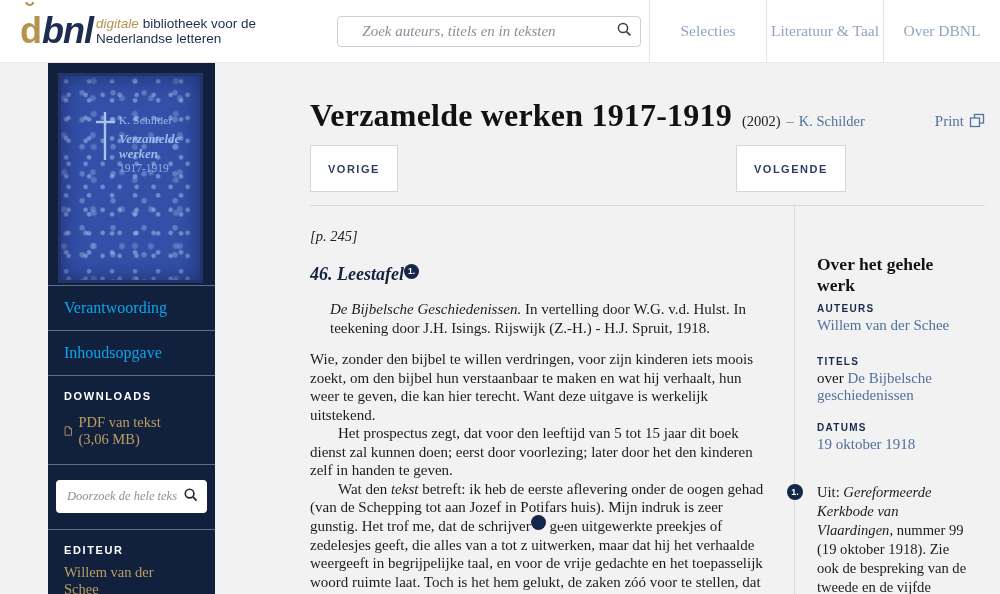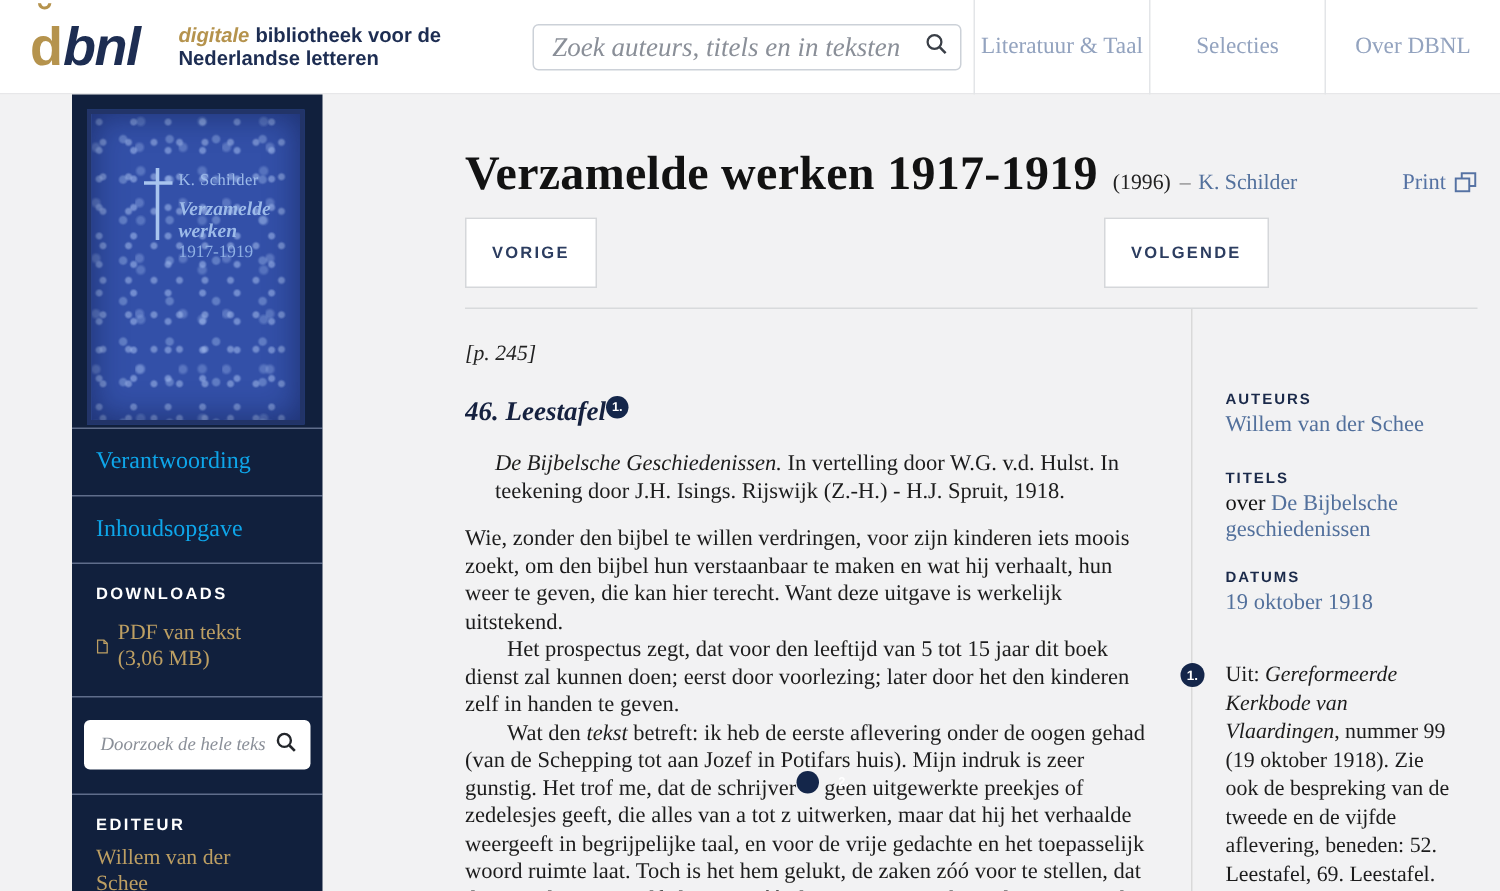--- a/index.html
+++ b/index.html
@@ -5,24 +5,24 @@
   * { margin:0; padding:0; box-sizing:border-box; }
   html,body { width:1000px; height:594px; overflow:hidden; }
   body { font-family:"Liberation Serif", serif; background:#f2f2f3; color:#1c1c1c; }
 
   
   .header { height:63px; background:#ffffff; display:flex; align-items:center; border-bottom:1px solid #e7e7e9; }
   .logo-wrap { display:flex; align-items:center; margin-left:20px; cursor:pointer; }
   .logo-d { position:relative; font-family:"Liberation Sans",sans-serif; font-weight:bold; font-size:36px; color:#b5934d; line-height:1; }
   .logo-breve { position:absolute; top:-14px; left:6px; font-size:26px; color:#b5934d; }
   .logo-bnl { font-family:"Liberation Sans",sans-serif; font-weight:bold; font-style:italic; font-size:36px; color:#1d2d52; line-height:1; letter-spacing:-1px; }
-  .tagline { margin-left:26px; font-family:"Liberation Sans",sans-serif; font-size:13.5px; font-weight:bold; color:#1d2d52; }
+  .tagline { margin-left:3px; font-family:"Liberation Sans",sans-serif; font-size:13.5px; font-weight:normal; color:#1d2d52; }
   .tagline .digitale { color:#b5934d; font-style:italic; margin-right:4px; }
   .hdr-search { position:relative; margin-left:20px; width:373px; }
-  .hdr-search input { width:100%; height:31px; border:1px solid #ccd1d8; border-radius:4px; padding:0 34px 0 12px; font-family:"Liberation Serif",serif; font-style:italic; font-size:18px; color:#8b5cf6; background:#fff; outline:none; }
+  .hdr-search input { width:100%; height:31px; border:1px solid #ccd1d8; border-radius:4px; padding:0 34px 0 24px; font-family:"Liberation Serif",serif; font-style:italic; font-size:15px; color:#8b5cf6; background:#fff; outline:none; }
   .hdr-search input::placeholder { color:#8a8f98; }
   .search-btn { position:absolute; right:4px; top:3px; width:26px; height:25px; border:none; background:transparent; cursor:pointer; }
   .hdr-nav { display:flex; height:63px; margin-left:8px; }
   .hdr-nav .nav-item { width:117px; display:flex; align-items:center; justify-content:center; border-left:1px solid #e3e5e8; font-size:15.5px; color:#93a3bf; cursor:pointer; }
 
   
   .layout { display:flex; height:531px;margin-left:48px; }
 
   
   .sidebar { width:167px; background:#11203d; flex-shrink:0; display:flex; flex-direction:column; }
@@ -101,22 +101,22 @@
   <div class="hdr-search">
     <input type="text" placeholder="Zoek auteurs, titels en in teksten" style="">
     <button class="search-btn">
       <svg width="17" height="17" viewBox="0 0 17 17">
           <circle cx="7" cy="7" r="4.6" fill="none" stroke="#3a3f47" stroke-width="1.5"></circle>
           <line x1="10.6" y1="10.6" x2="14.4" y2="14.4" stroke="#3a3f47" stroke-width="1.7"></line>
         </svg>
     </button>
   </div>
   <nav class="hdr-nav">
+    <div class="nav-item">Selecties</div>
     <div class="nav-item">Literatuur &amp; Taal</div>
-    <div class="nav-item">Selecties</div>
     <div class="nav-item">Over DBNL</div>
   </nav>
 </div>
 
 <div class="layout">
 
   <aside class="sidebar">
     <div class="cover-wrap">
       <div class="cover">
         <svg class="cover-cross" width="22" height="52" viewBox="0 0 22 52">
@@ -159,21 +159,21 @@
       <div class="sb-editor-name">Willem van der Schee</div>
     </div>
 
     <div class="sb-bottom"></div>
   </aside>
 
   <div class="content">
 
     <div class="title-row">
       <h1 class="page-title">Verzamelde werken 1917-1919</h1>
-      <span class="title-year">(1996)</span>
+      <span class="title-year">(2002)</span>
       <span class="title-sep">–</span>
       <span class="title-author">K. Schilder</span>
       <span class="print-link">
         <span>Print</span>
         <svg width="16" height="15" viewBox="0 0 16 15">
             <rect x="5.5" y="1.5" width="9" height="8.5" fill="none" stroke="#5572a3" stroke-width="1.3"></rect>
             <rect x="1.5" y="5" width="9" height="8.5" fill="#f2f2f3" stroke="#5572a3" stroke-width="1.3"></rect>
           </svg>
       </span>
     </div>
@@ -193,20 +193,21 @@
         <p class="reference"><span class="it">De Bijbelsche Geschiedenissen.</span><span> In vertelling door W.G. v.d. Hulst. In teekening door J.H. Isings. Rijswijk (Z.-H.) - H.J. Spruit, 1918.</span></p>
         <div class="bodytext">
           <p>Wie, zonder den bijbel te willen verdringen, voor zijn kinderen iets moois zoekt, om den bijbel hun verstaanbaar te maken en wat hij verhaalt, hun weer te geven, die kan hier terecht. Want deze uitgave is werkelijk uitstekend.</p>
           <p class="indent">Het prospectus zegt, dat voor den leeftijd van 5 tot 15 jaar dit boek dienst zal kunnen doen; eerst door voorlezing; later door het den kinderen zelf in handen te geven.</p>
           <p class="indent"><span>Wat den </span><span class="it">tekst</span><span> betreft: ik heb de eerste aflevering onder de oogen gehad (van de Schepping tot aan Jozef in Potifars huis). Mijn indruk is zeer gunstig. Het trof me, dat de schrijver</span><sup class="fn-badge">2.</sup><span> geen uitgewerkte preekjes of zedelesjes geeft, die alles van a tot z uitwerken, maar dat hij het verhaalde weergeeft in begrijpelijke taal, en voor de vrije gedachte en het toepasselijk woord ruimte laat. Toch is het hem gelukt, de zaken zóó voor te stellen, dat de jonge lezer vanzelf al weet, wáár de toepassing op het gelezene te zoeken is. Dat vind ik te prijzen. Een bijbel voor jongelieden mag den </span></p>
         </div>
       </div>
 
       <div class="right-col">
         <div class="aside-block">
+          <h3 class="aside-heading">Over het gehele werk</h3>
           <div class="aside-label">AUTEURS</div>
           <div class="aside-link">Willem van der Schee</div>
         </div>
         <div class="aside-sub">
           <div class="aside-label">TITELS</div>
           <div class="titles-line"><span>over </span><span class="aside-link-inline">De Bijbelsche geschiedenissen</span></div>
         </div>
         <div class="aside-sub">
           <div class="aside-label">DATUMS</div>
           <div class="aside-link">19 oktober 1918</div>

